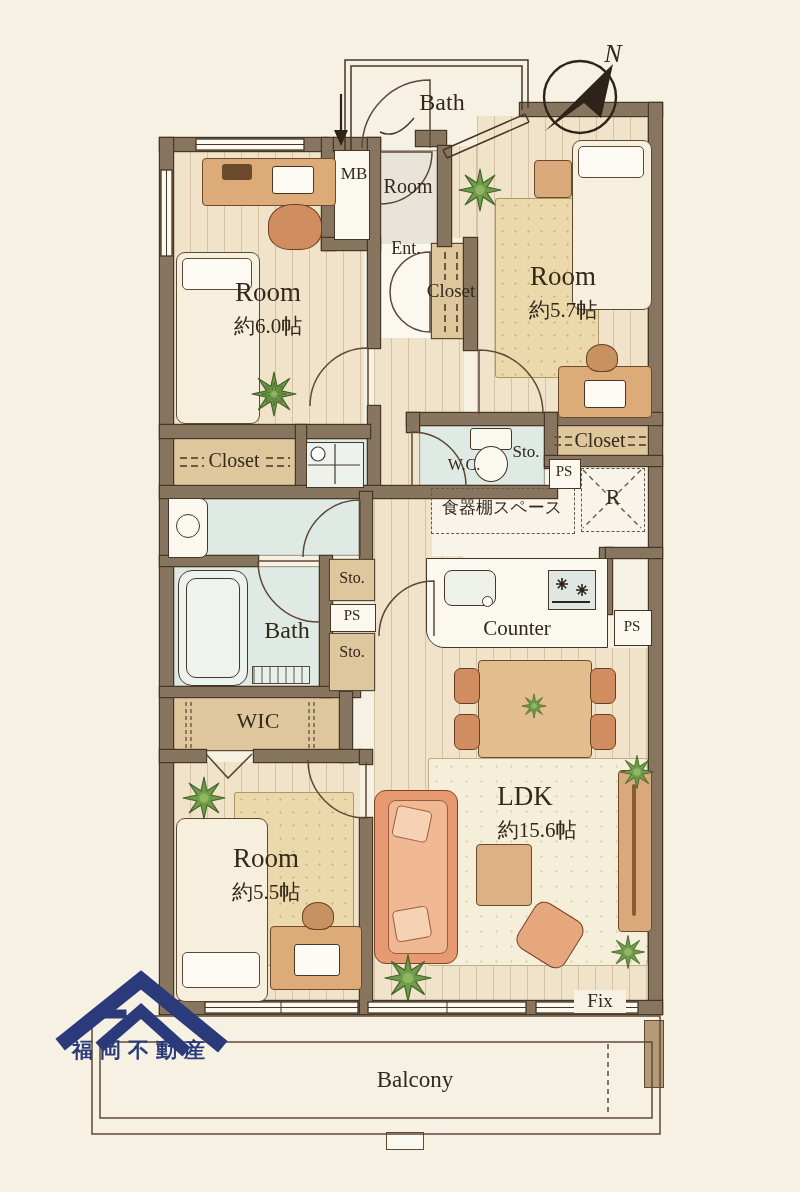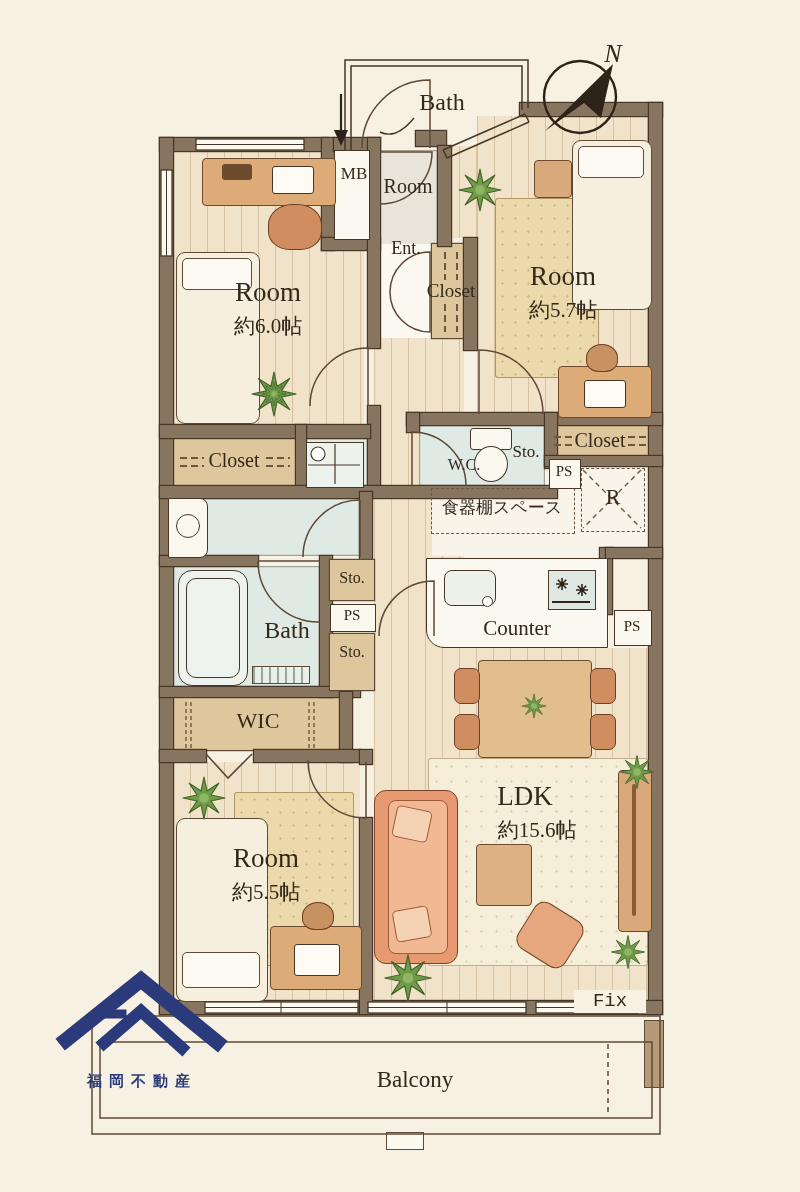--- a/index.html
+++ b/index.html
@@ -293,19 +293,19 @@
   <div class="lbl" style="left:549px;top:462px;width:30px;font-size:15px;">PS</div>
   <div class="lbl" style="left:598px;top:484px;width:30px;font-size:22px;">R</div>
   <div class="lbl" style="left:436px;top:498px;width:132px;font-size:17px;">食器棚スペース</div>
   <div class="lbl" style="left:245px;top:616px;width:84px;font-size:24px;">Bath</div>
   <div class="lbl" style="left:330px;top:568px;width:44px;font-size:16px;">Sto.</div>
   <div class="lbl" style="left:330px;top:606px;width:44px;font-size:15px;">PS</div>
   <div class="lbl" style="left:330px;top:642px;width:44px;font-size:16px;">Sto.</div>
   <div class="lbl" style="left:216px;top:708px;width:84px;font-size:22px;">WIC</div>
   <div class="lbl" style="left:452px;top:616px;width:130px;font-size:21px;">Counter</div>
   <div class="lbl" style="left:615px;top:617px;width:34px;font-size:15px;">PS</div>
-  <div class="lbl" style="left:574px;top:990px;width:72px;font-size:19px;background:#f6f1e3;font-family:Liberation Mono, monospace;">Fix</div>
+  <div class="lbl" style="left:574px;top:990px;width:52px;font-size:19px;background:#f6f1e3;">Fix</div>
   <div class="lbl" style="left:340px;top:1066px;width:150px;font-size:23px;">Balcony</div>
 
-  <div class="logo-t" style="left:50px;top:1072px;width:184px;font-size:15px;letter-spacing:7px;">福岡不動産</div>
+  <div class="logo-t" style="left:50px;top:1036px;width:184px;font-size:21px;letter-spacing:7px;">福岡不動産</div>
 
 
 </div>
 
 </body></html>

